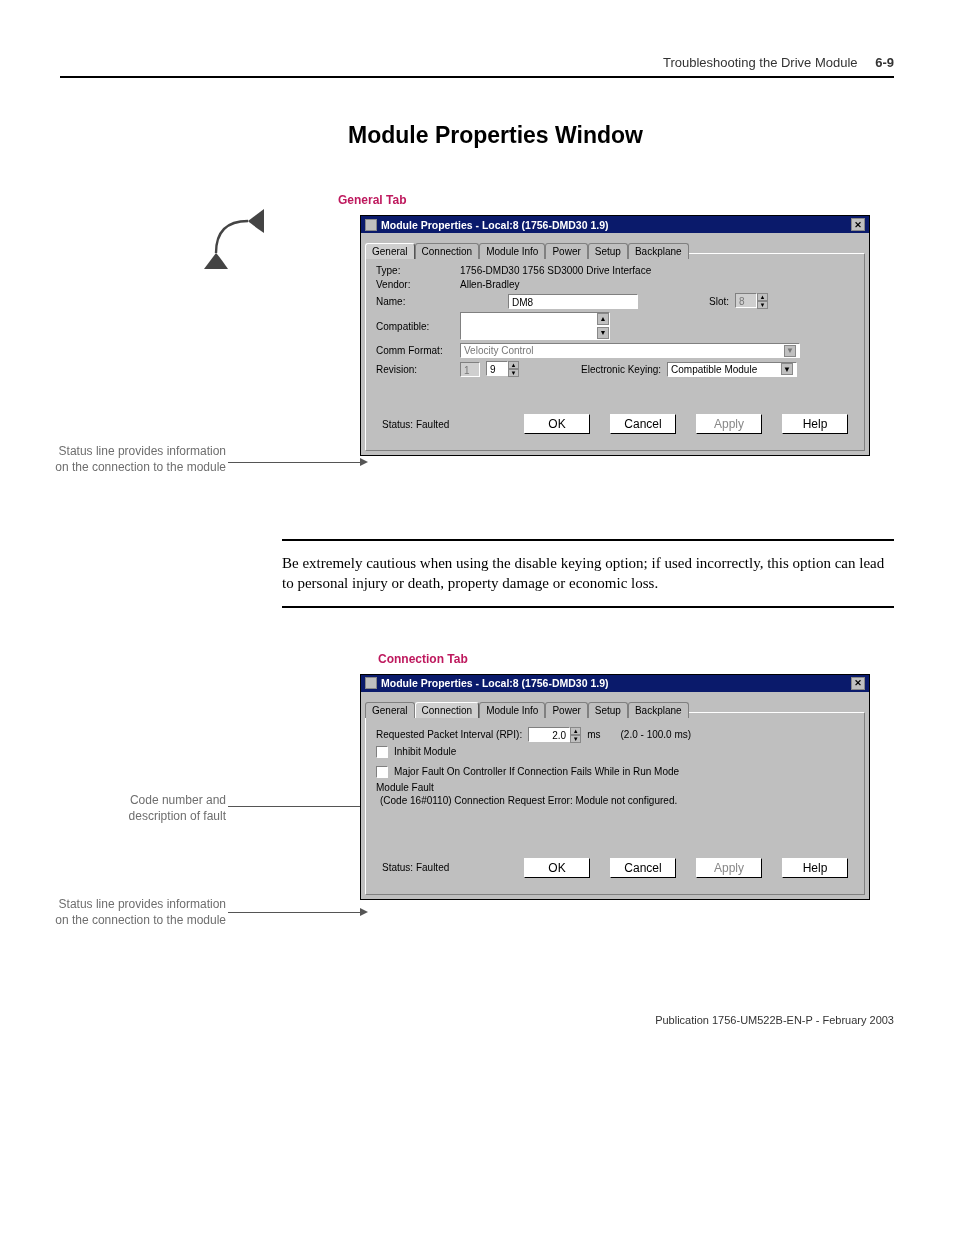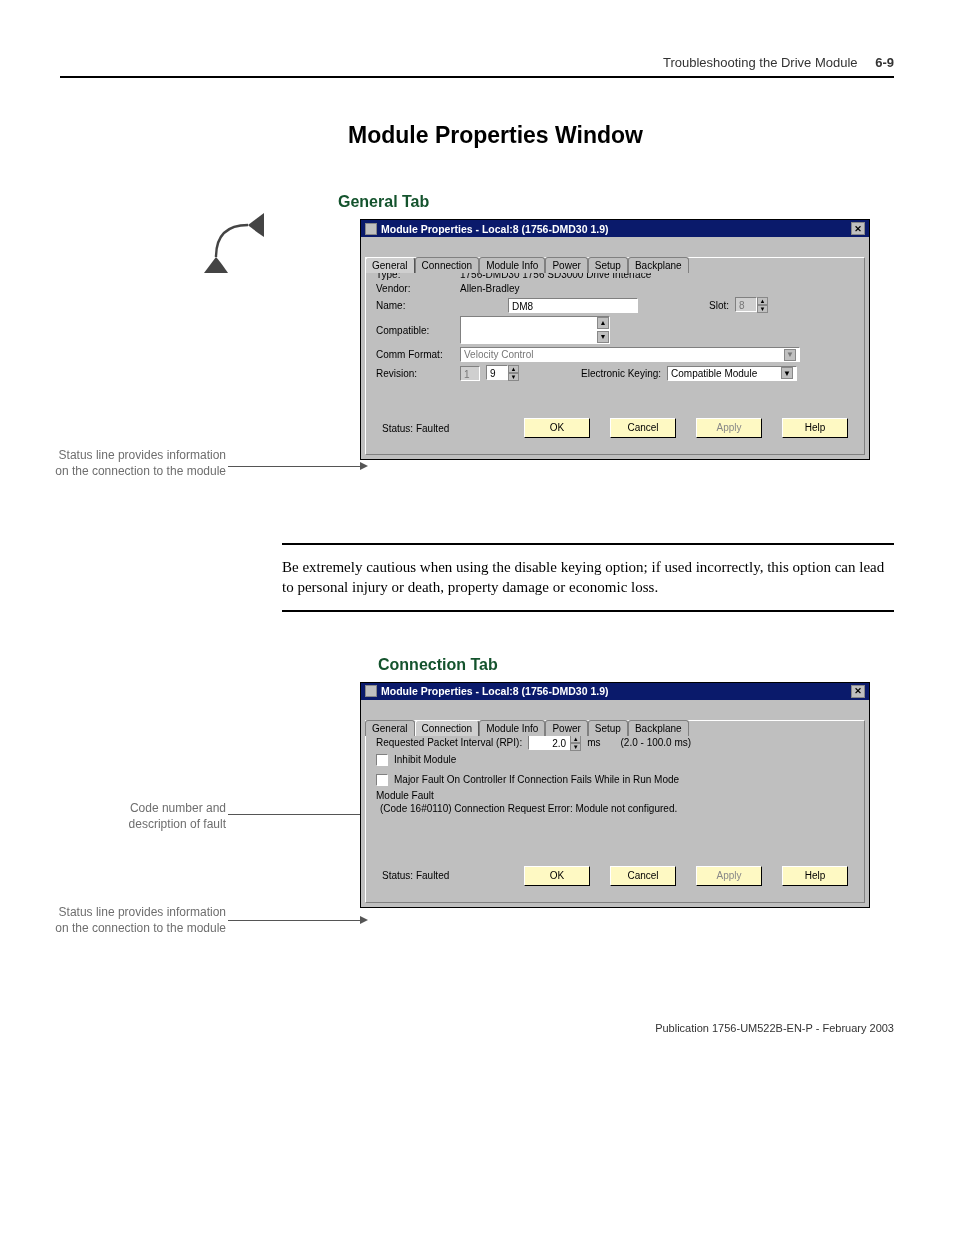--- a/index.html
+++ b/index.html
@@ -22,23 +22,23 @@
   .rule-thick { border: 0; border-top: 2px solid #000; margin: 0 60px; }
   h1.section-title {
     font-family: Arial, Helvetica, sans-serif;
     font-weight: bold;
     font-size: 23px;
     margin: 44px 60px 18px 348px;
     color: #000;
   }
   h2.sub-title {
     font-weight: bold;
-    font-size: 16px;
+    font-size: 12px;
     margin: 44px 0 8px 338px;
-    color: #14532d;
+    color: #be185d;
   }
   h2.sub-title.center-ish { margin-left: 378px; }
   .annotation {
     position: absolute;
     font-size: 12px;
     color: #6e6e6e;
     text-align: right;
     line-height: 1.35;
   }
   .figure-wrap { position: relative; margin: 0 60px; }
@@ -74,21 +74,21 @@
     padding: 4px 4px 0 4px;
   }
   .tab {
     border: 1px solid #808080;
     border-bottom: none;
     background: #bfbfbf;
     padding: 2px 6px;
     font-size: 10px;
     border-radius: 3px 3px 0 0;
     position: relative;
-    top: 16px;
+    top: 6px;
   }
   .tab.active {
     background: #cfcfcf;
     border-color: #fff #555 #cfcfcf #fff;
     font-weight: normal;
   }
   .panel {
     border: 1px solid #808080;
     margin: 0 4px 4px 4px;
     padding: 8px 10px 10px 10px;
@@ -130,24 +130,24 @@
   }
   .spinner .input-sunken { width: 30px; }
   .spin-btns { display:flex; flex-direction:column; }
   .spin-btns span {
     width:11px; height:8px; background:#c0c0c0;
     border:1px solid #888; font-size:6px; line-height:6px;
     text-align:center;
   }
   .win-btn {
     width: 66px; height: 20px;
-    background:#fef9c3;
+    background:#ffffff;
     border:1px solid #000;
     border-top-color:#fff; border-left-color:#fff;
-    font-size:10px; text-align:center;
+    font-size:12px; text-align:center;
     line-height:18px;
   }
   .win-btn.disabled { color:#888; }
   .status-row {
     display:flex; align-items:center; padding: 8px 6px 6px 6px;
     gap: 20px;
   }
   .status-row .status { flex: 0 0 auto; font-size:10px; }
   .textarea-like {
     border: 1px solid #808080;

